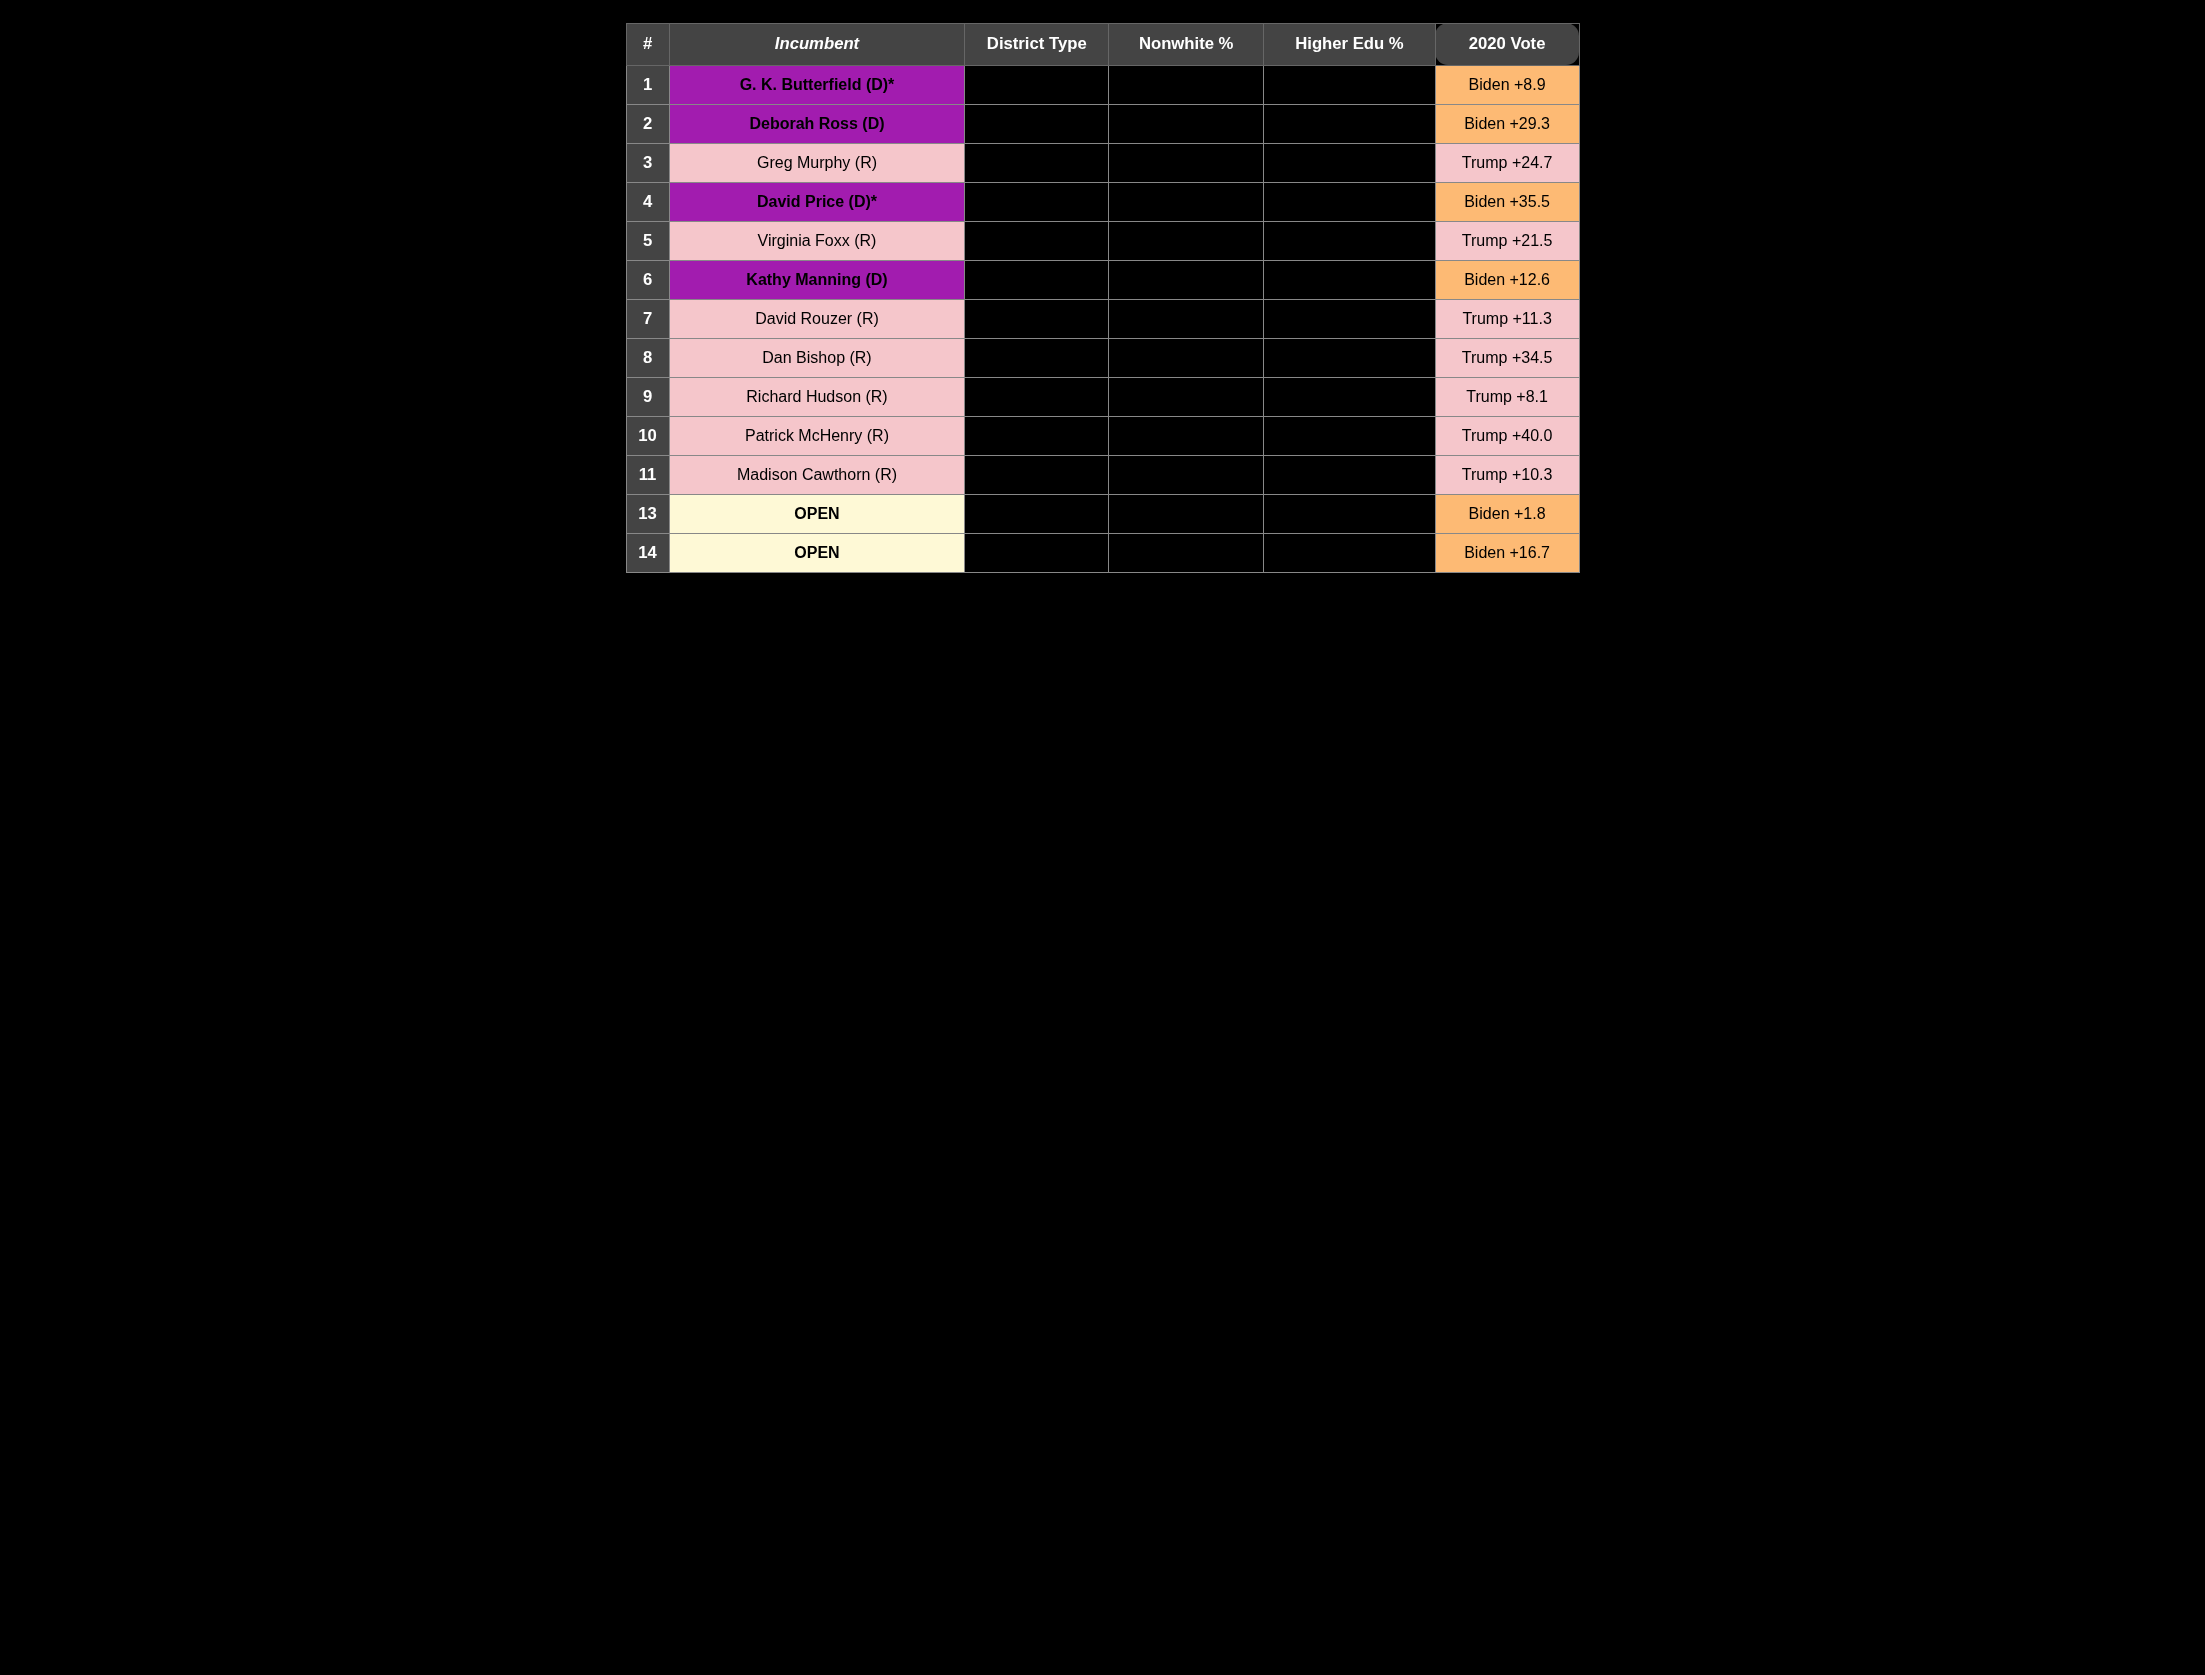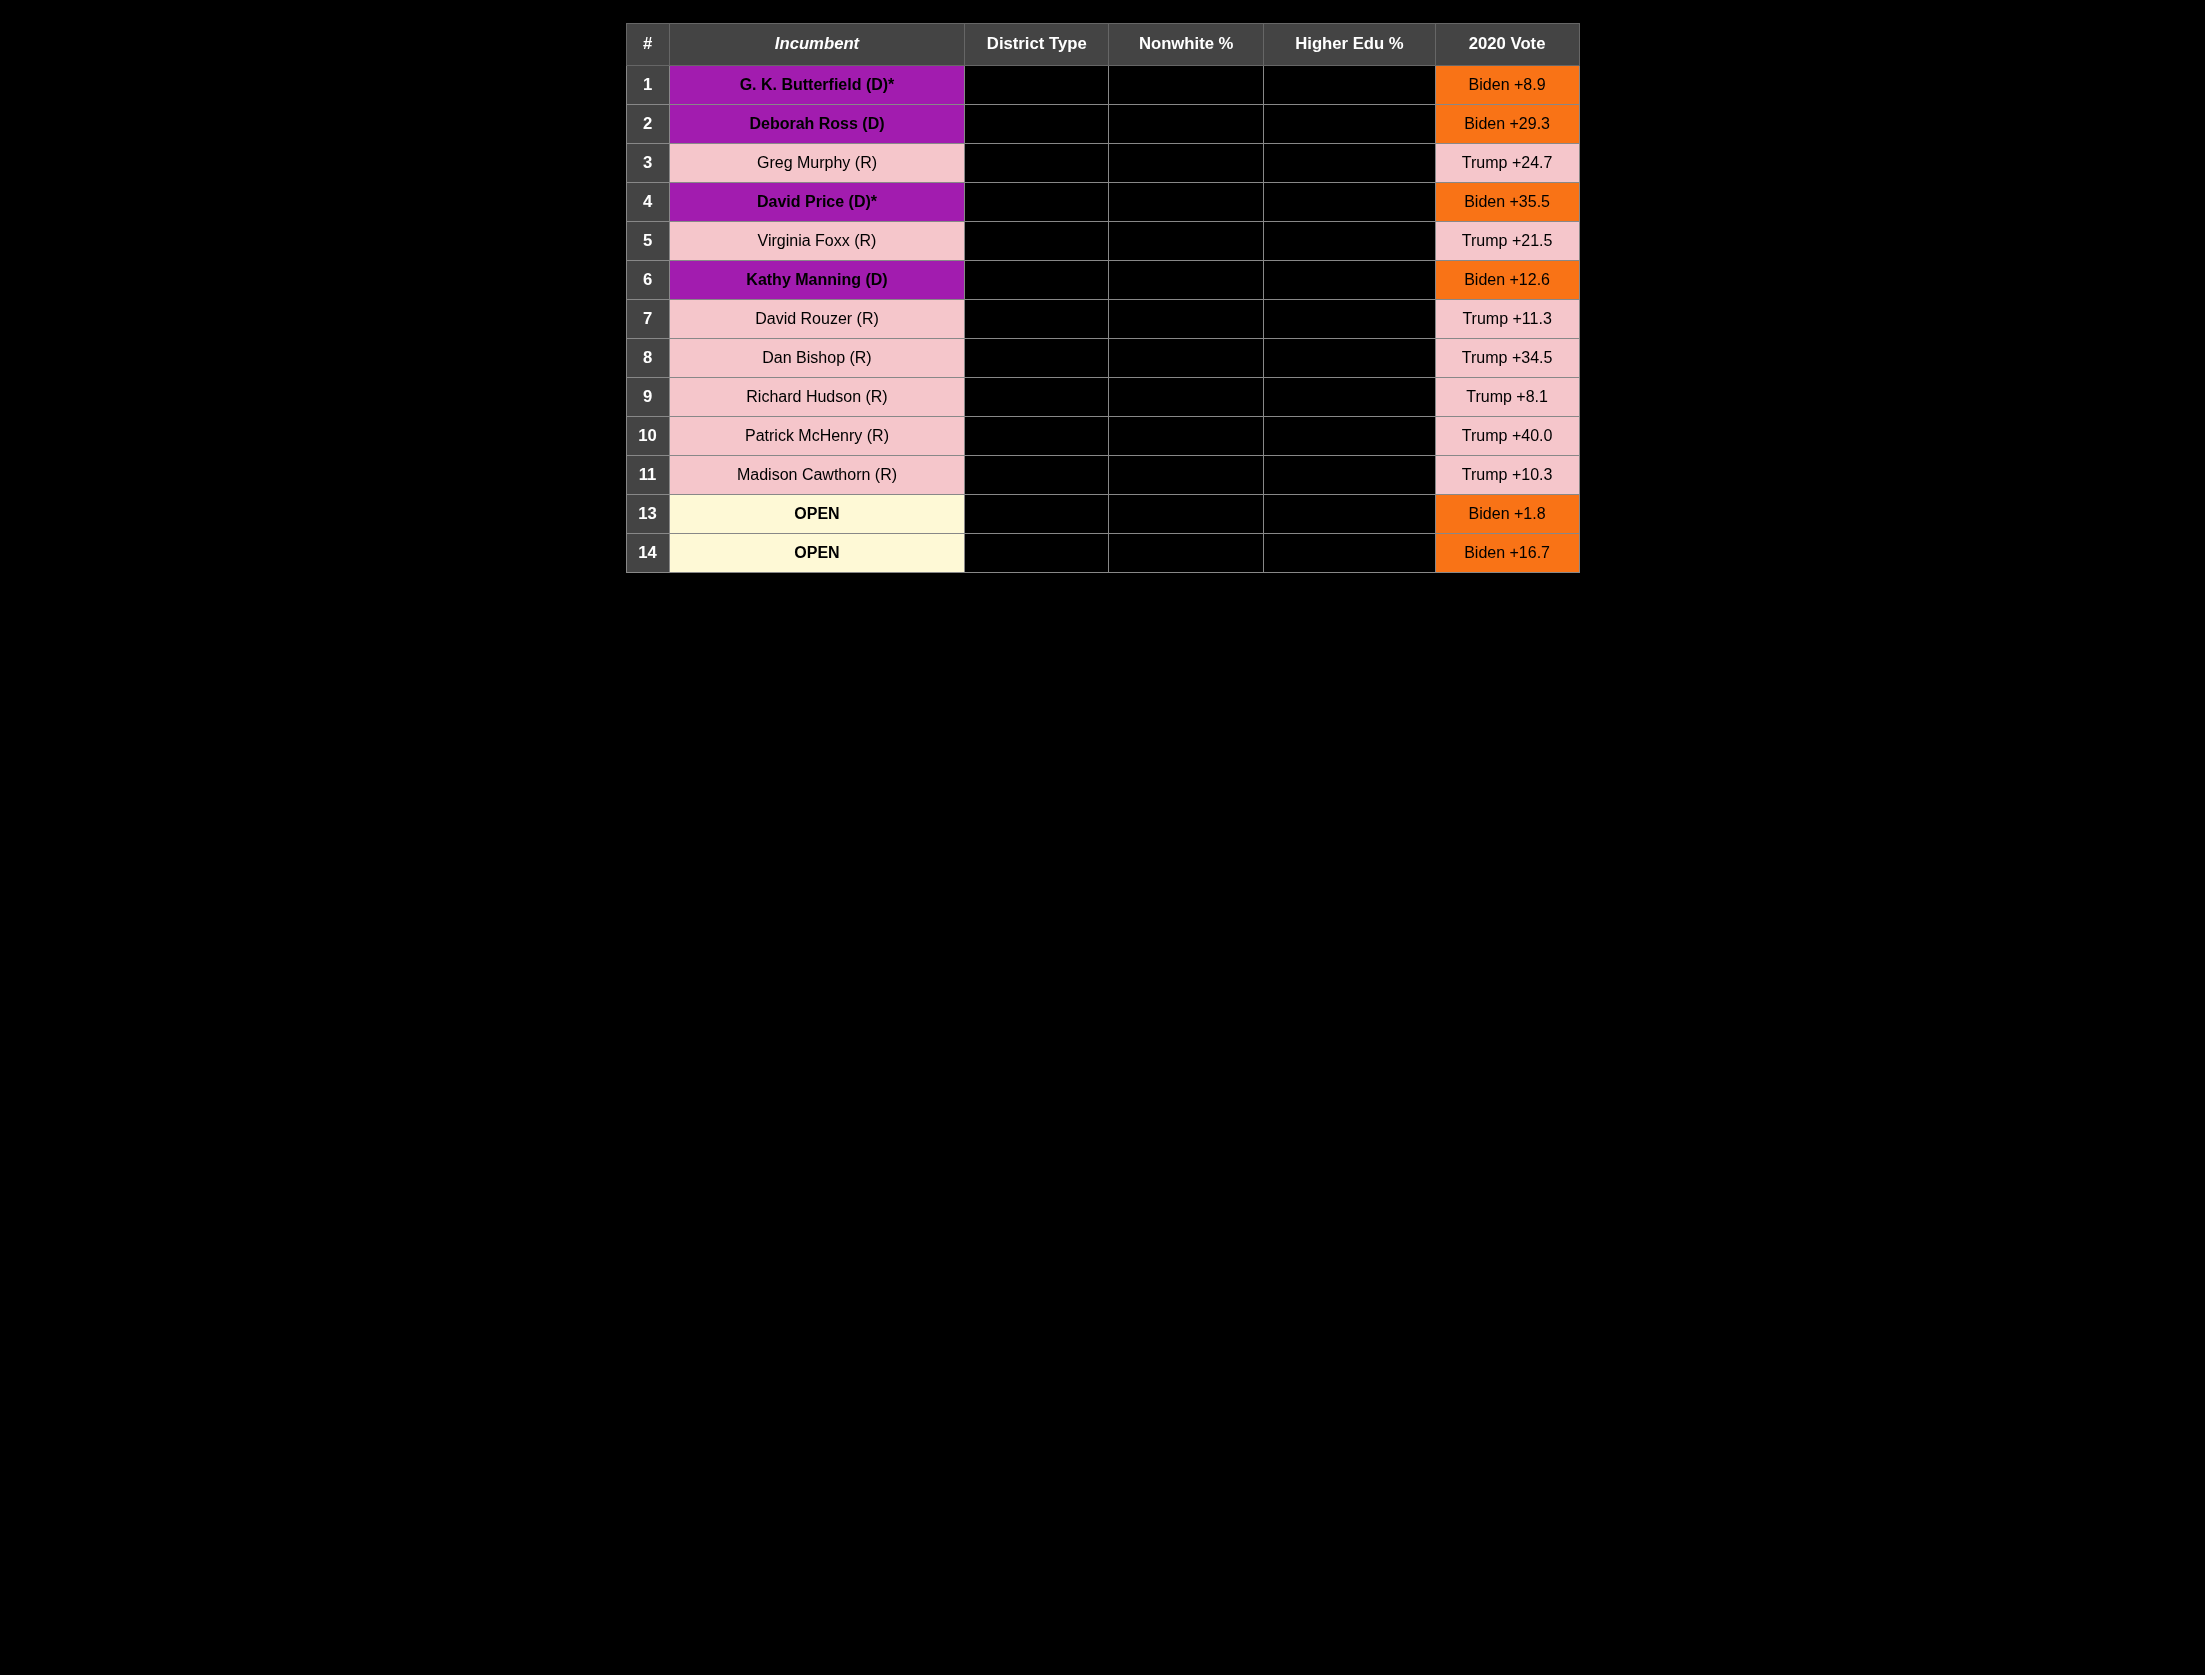--- a/index.html
+++ b/index.html
@@ -55,20 +55,21 @@
     thead tr th:nth-child(4) {
       width: 151px;
     }
 
     thead tr th:nth-child(5) {
       width: 167px;
     }
 
     thead tr th:nth-child(6) {
       width: 140px;
+      border-radius: 13px;
     }
 
     tbody tr td {
       padding: 9px 7.6px;
       text-align: center;
       font-size: 16px;
       border: 0.8px solid #888;
     }
 
     tbody tr td:first-child {
@@ -91,21 +92,21 @@
 
     
     .open {
       background-color: #fef9d6;
       font-weight: bold;
       margin-left: 28px;
     }
 
     
     .vote-dem {
-      background-color: #f97316;
+      background-color: #fdba74;
       color: #000;
     }
 
     .vote-rep {
       background-color: #f5c6cb;
       color: #000;
       text-align: center;
     }
 
     

